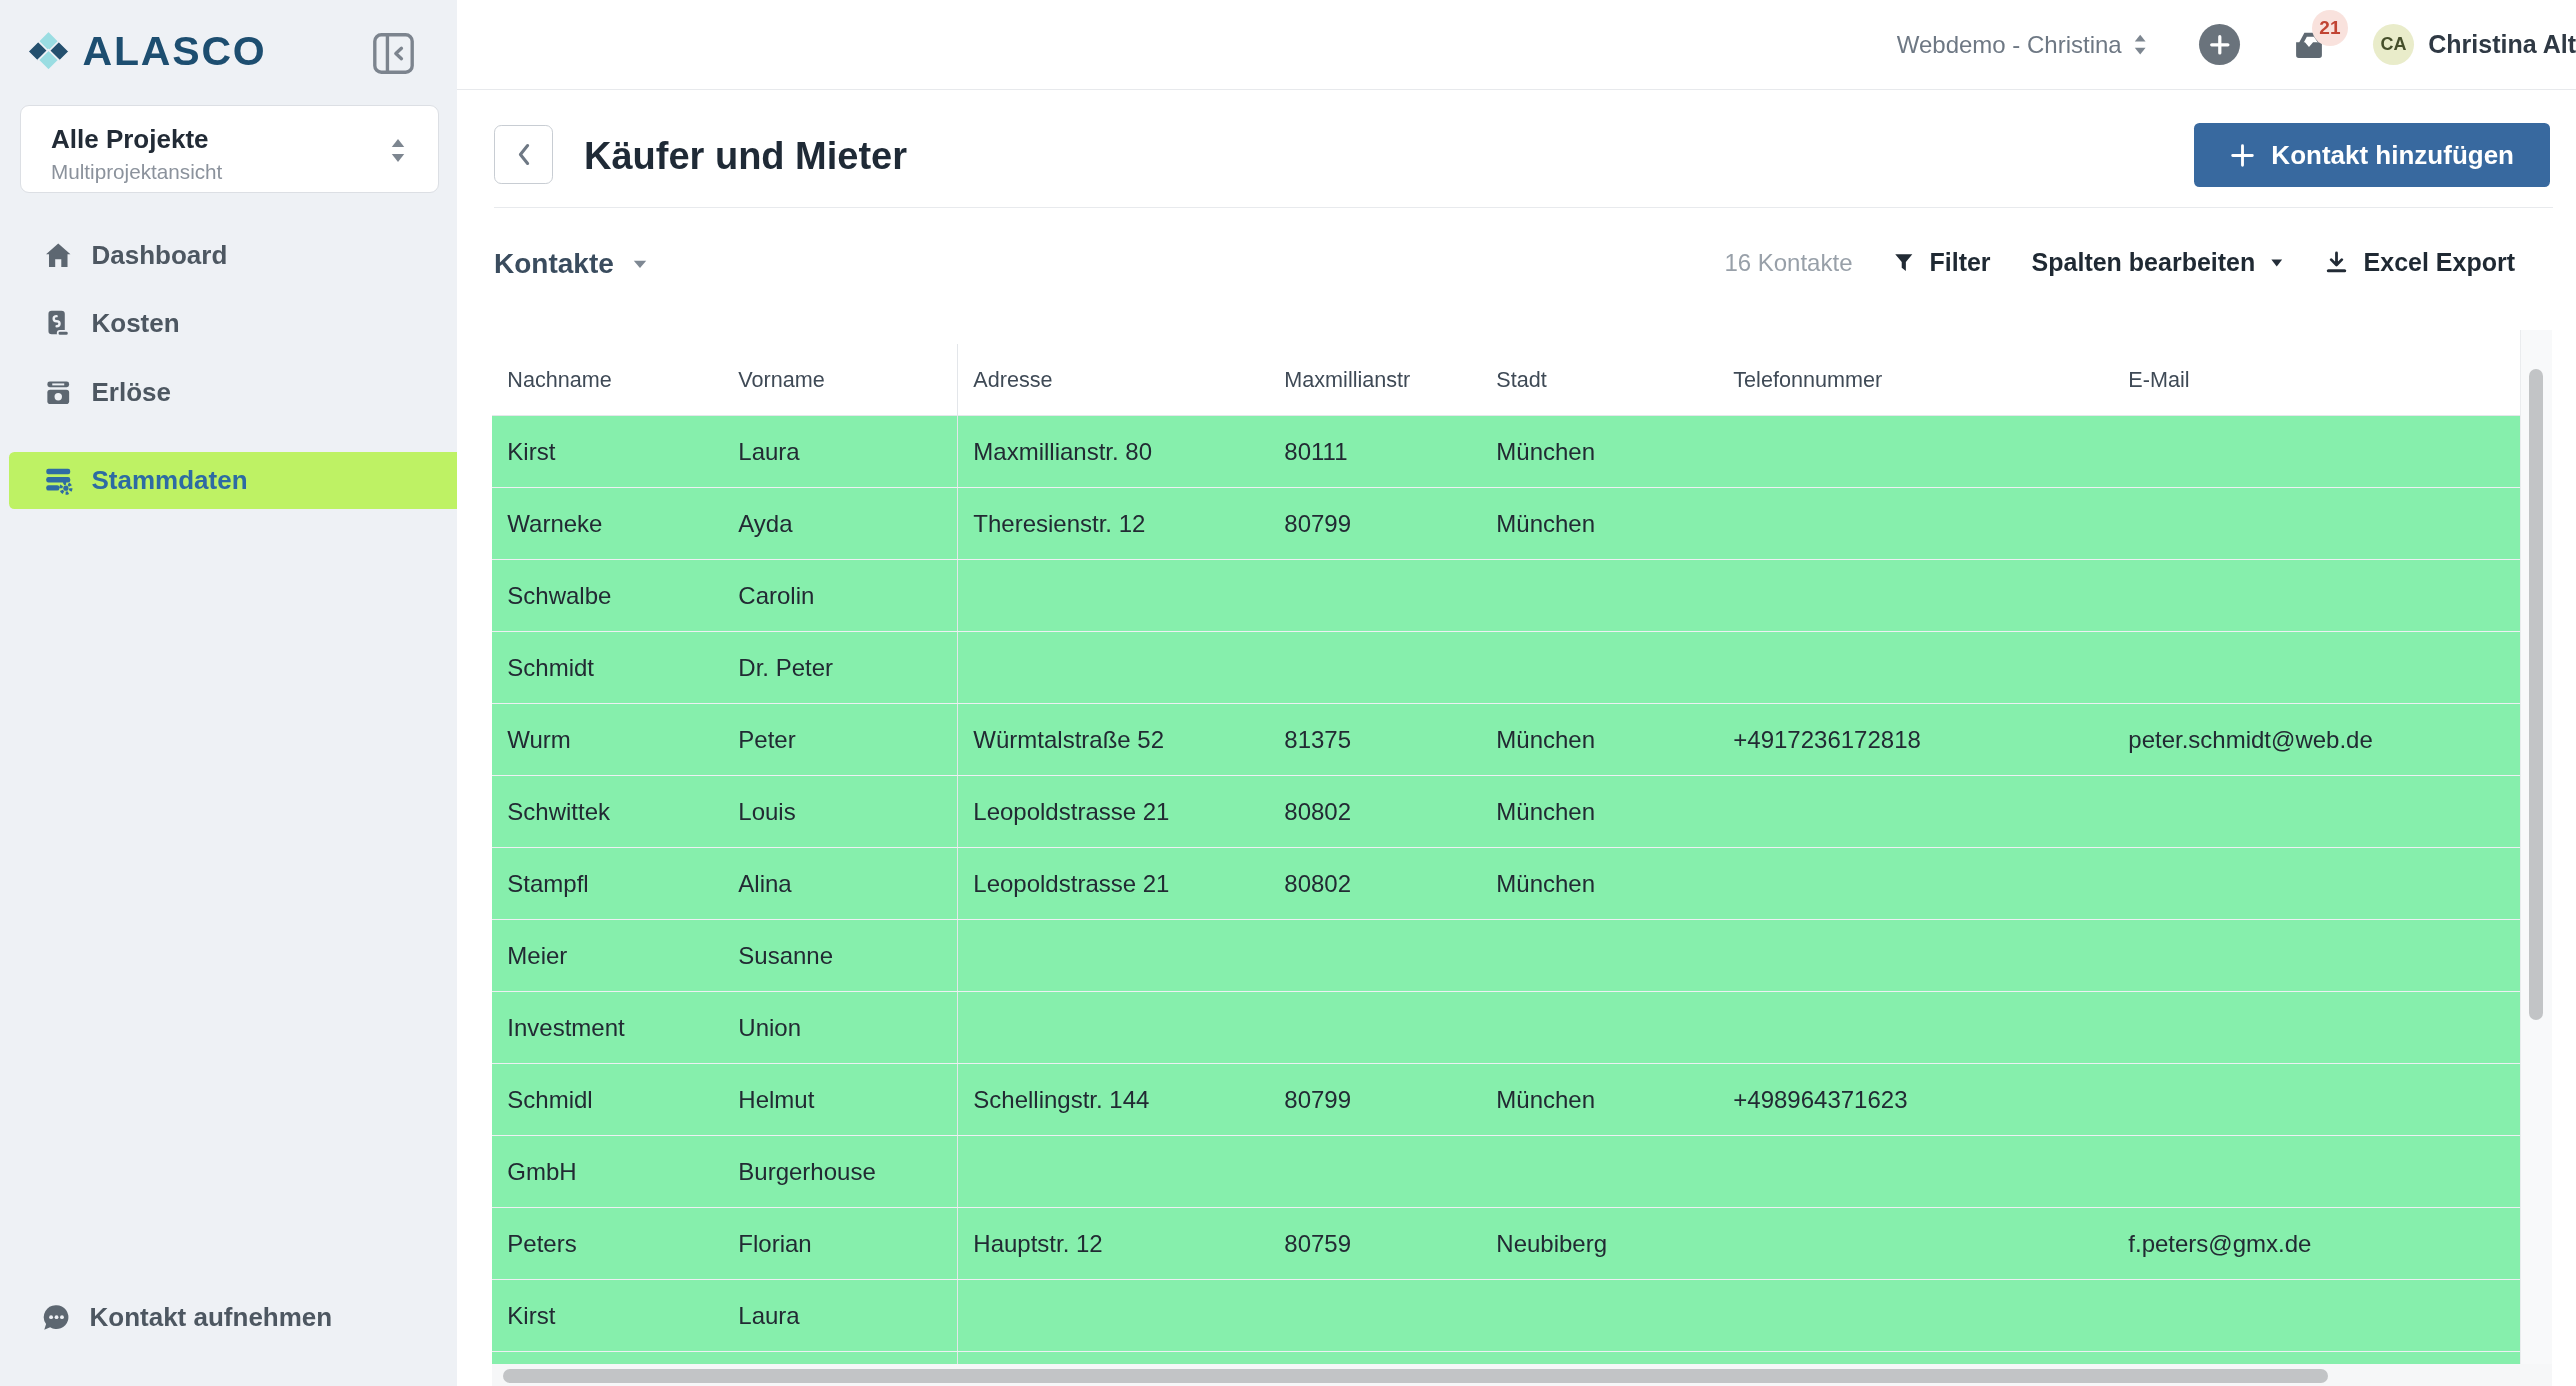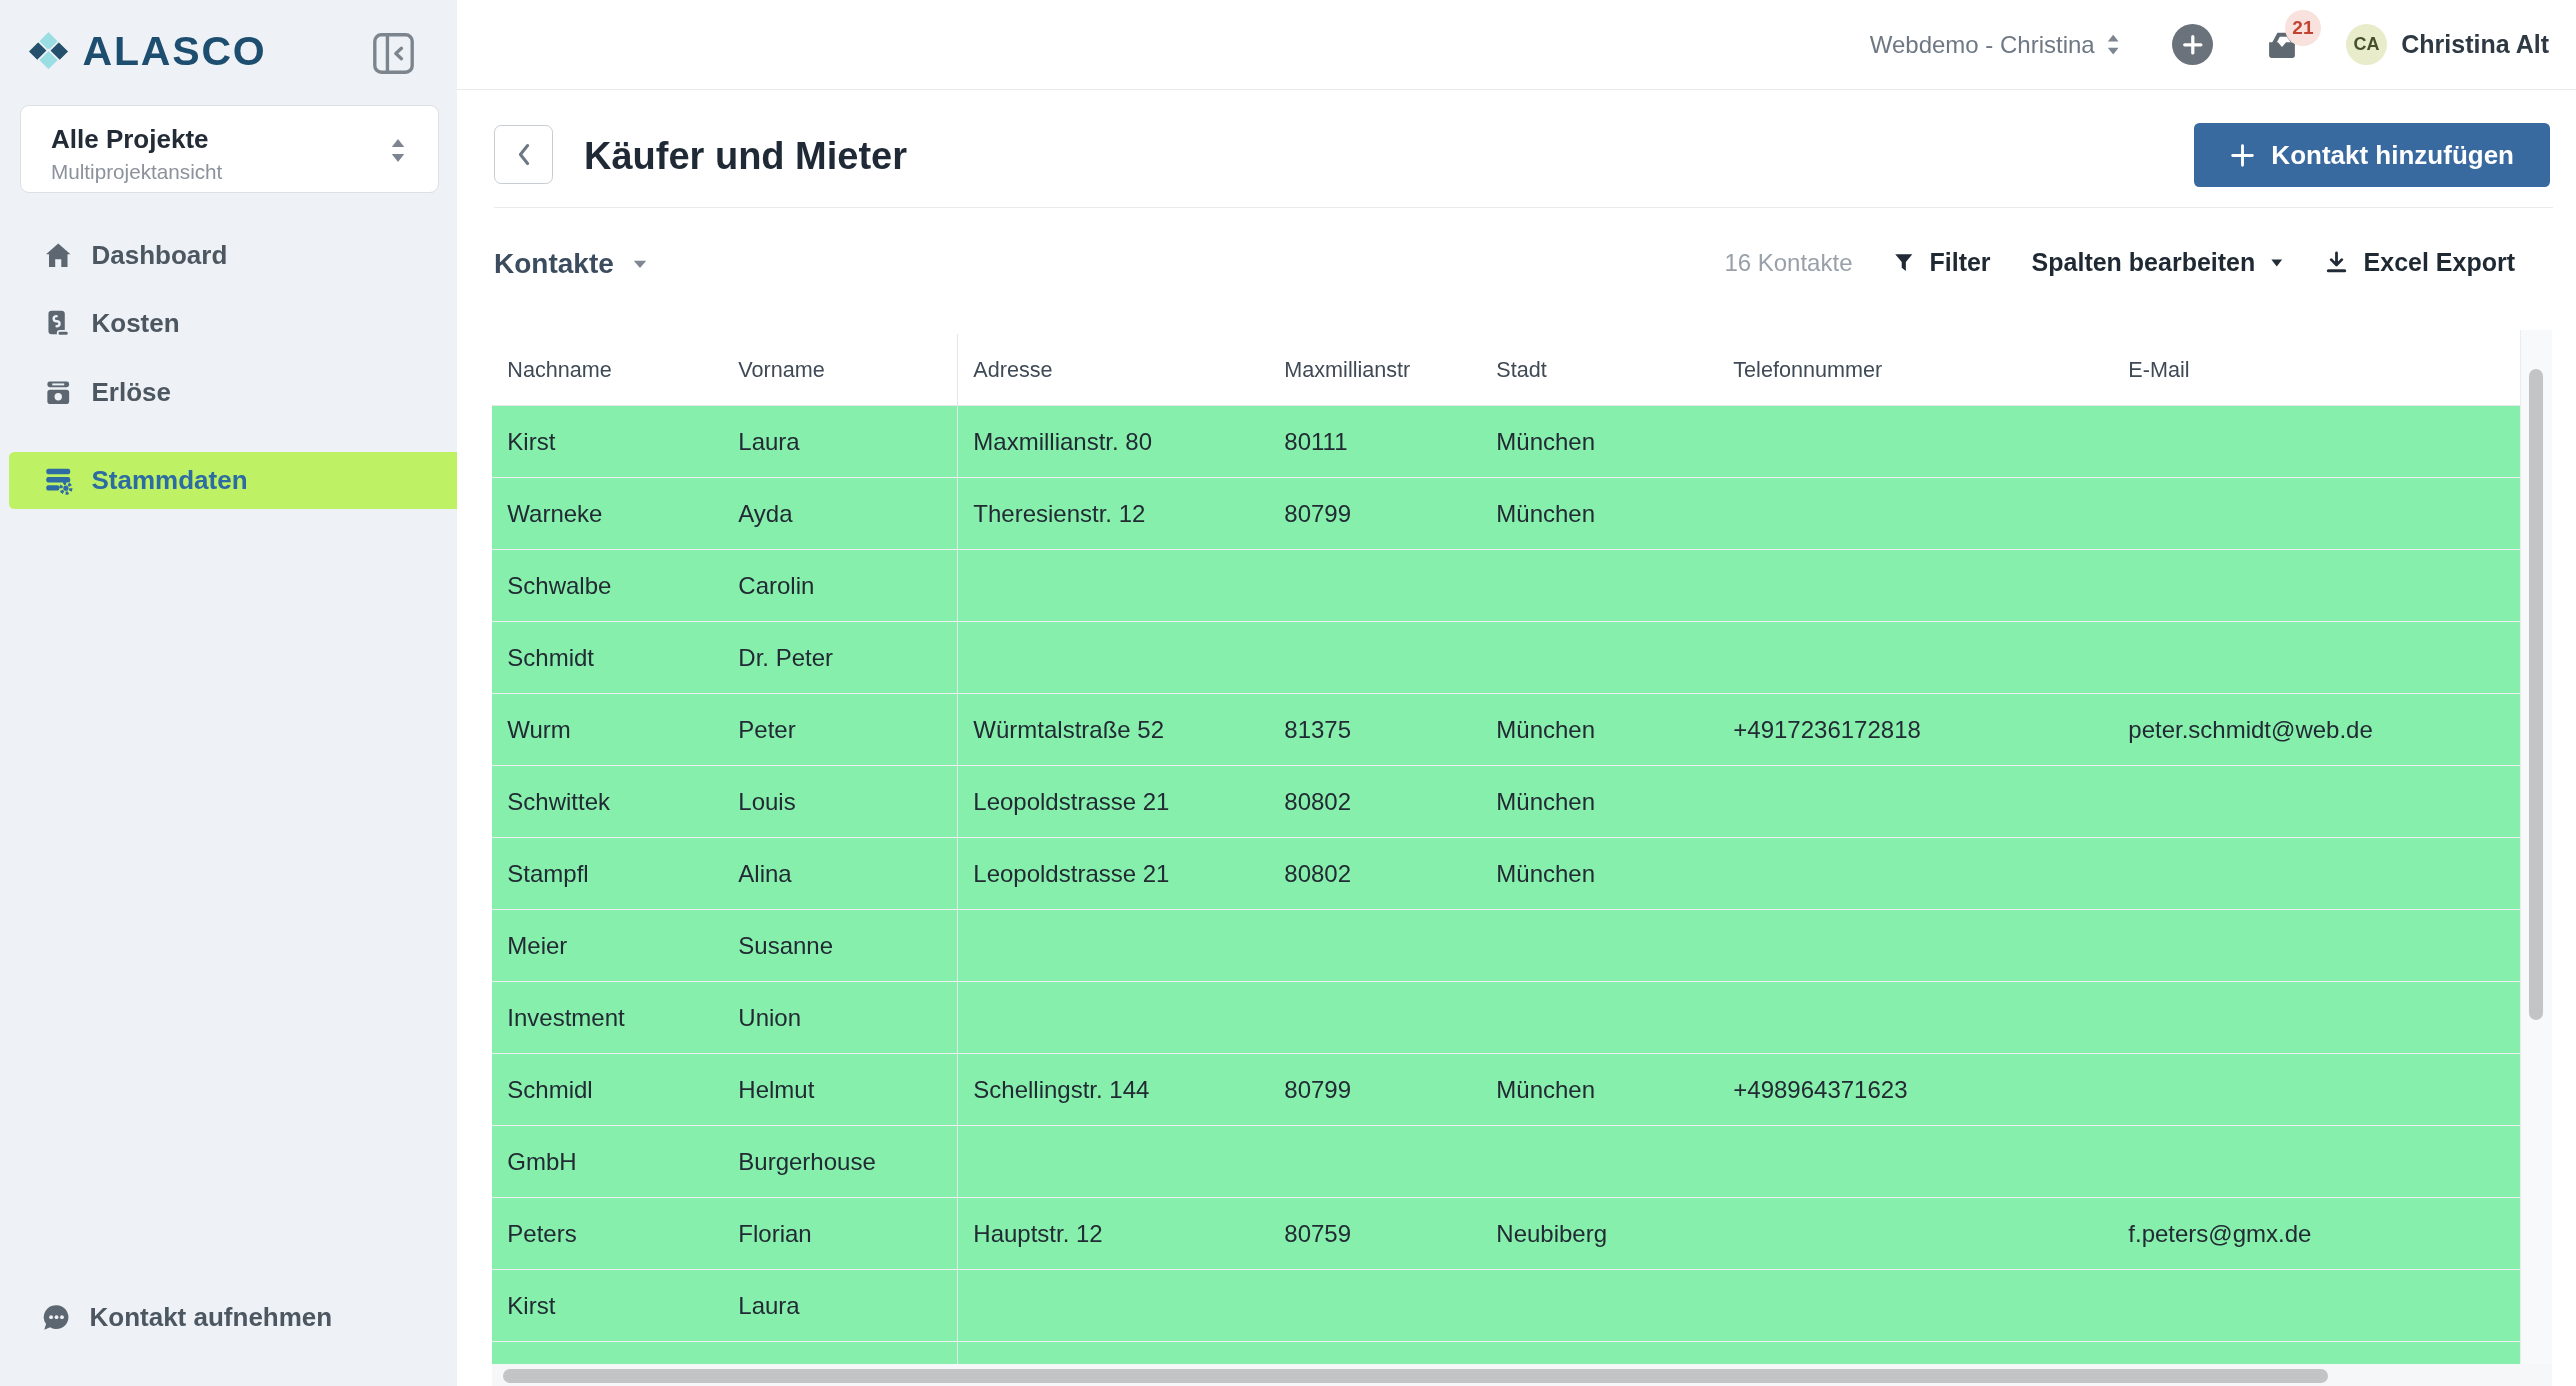--- a/index.html
+++ b/index.html
@@ -22,21 +22,21 @@
   .nav-item { position:absolute; left:9px; right:10px; height:57px; display:flex; align-items:center; padding-left:34px; gap:18px; border-radius:5.4px; cursor:pointer; }
   .nav-item .nav-label { font-size:26px; font-weight:600; color:#4d5761; }
   .nav-item.active { background:#bef264; }
   .nav-item.active .nav-label { color:#2d6ba3; font-weight:700; }
   .ni-0 { top:227px; } .ni-1 { top:295px; } .ni-2 { top:364px; } .ni-3 { top:452px; }
   .nav-footer { position:absolute; left:9px; right:10px; top:1289px; height:57px; display:flex; align-items:center; padding-left:30.5px; gap:18px; cursor:pointer; }
   .nav-footer .nav-label { font-size:26px; font-weight:600; color:#4d5761; }
 
   
   .main { position:absolute; left:457px; top:0; right:0; bottom:0; background:#fff; }
-  .topbar { position:absolute; left:0; right:0; top:0; height:90px; border-bottom:0.9px solid #e7e9ec; display:flex; align-items:center; justify-content:flex-end; padding-right:27px; background:#fff; }
+  .topbar { position:absolute; left:0; right:0; top:0; height:90px; border-bottom:0.9px solid #e7e9ec; display:flex; align-items:center; justify-content:flex-end; background:#fff; }
   .workspace { display:flex; align-items:center; gap:10.8px; cursor:pointer; }
   .workspace-label { font-size:24px; color:#6e7884; }
   .plus-btn { width:41px; height:41px; border-radius:50%; background:#6a737c; margin-left:52px; display:flex; align-items:center; justify-content:center; cursor:pointer; }
   .inbox-wrap { position:relative; margin-left:50px; width:38px; height:40px; cursor:pointer; }
   .badge { position:absolute; top:-14.4px; right:-20px; width:36px; height:36px; border-radius:50%; background:#f9e2dd; color:#c14433; font-size:19px; font-weight:700; display:flex; align-items:center; justify-content:center; }
   .avatar { width:41px; height:41px; border-radius:50%; background:#e9ecca; margin-left:45px; display:flex; align-items:center; justify-content:center; font-size:18px; font-weight:700; color:#454f2a; cursor:pointer; }
   .user-name { margin-left:14.4px; font-size:25px; font-weight:700; color:#2f3944; }
 
   
   .back-btn { position:absolute; left:37px; top:125px; width:59px; height:59px; background:#fff; border:0.9px solid #c8cdd3; border-radius:7.2px; display:flex; align-items:center; justify-content:center; cursor:pointer; }
@@ -47,21 +47,21 @@
 
   
   .view-select { position:absolute; left:37px; top:248px; display:flex; align-items:center; gap:18px; cursor:pointer; }
   .view-select span { font-size:28px; font-weight:600; color:#3a4c5e; }
   .toolbar-right { position:absolute; right:61px; top:248px; display:flex; align-items:center; gap:41px; }
   .count { font-size:24px; color:#98a0a9; }
   .tb-item { display:flex; align-items:center; gap:14.4px; cursor:pointer; }
   .tb-item span { font-size:25px; font-weight:600; color:#1f2933; }
 
   
-  .table { position:absolute; left:35px; top:334px; width:2060px; }
+  .table { position:absolute; left:35px; top:344px; width:2060px; }
   .thead, .trow { display:grid; grid-template-columns:231px 234px 312px 212px 237px 395px 1fr; align-items:center; }
   .thead { height:72px; border-bottom:0.9px solid #e4e7ea; }
   .th { padding-left:15.3px; font-size:21.6px; color:#3f4a56; white-space:nowrap; }
   .tbody { height:966px; overflow:hidden; }
   .trow { height:72px; border-bottom:0.9px solid #eef0f3; background:#86efac; }
   .td { padding-left:15.3px; font-size:24px; color:#222a33; white-space:nowrap; overflow:hidden; }
   .col-divider { border-left:1.8px solid #e3e6ea; height:100%; display:flex; align-items:center; }
 
   
   .vscroll-track { position:absolute; left:2063px; top:330px; width:32px; height:1035px; background:#f8f9fa; border-left:0.9px solid #eaecee; }

